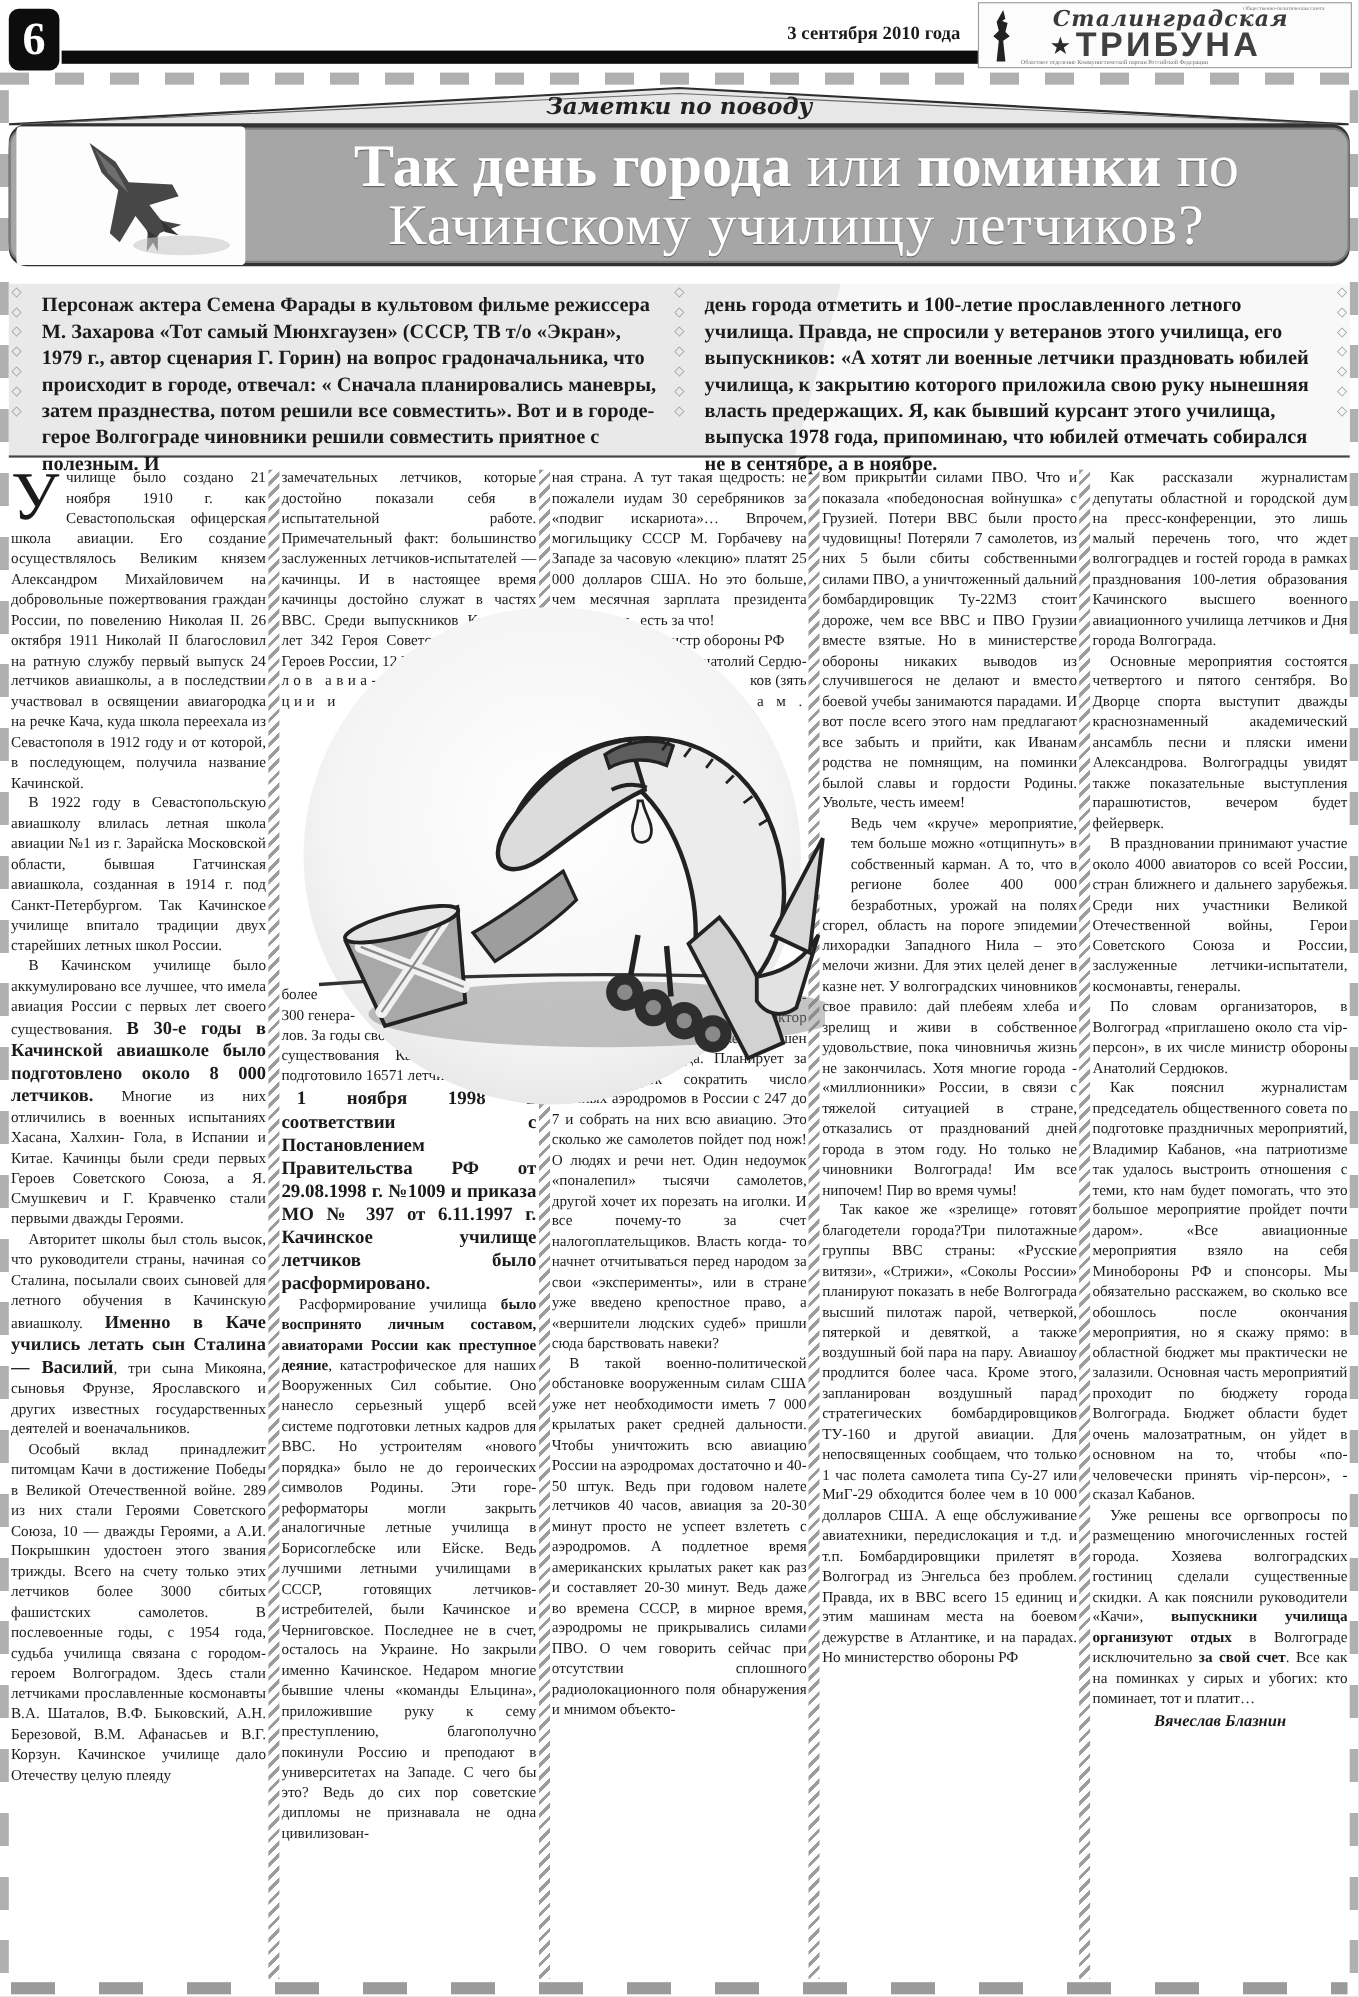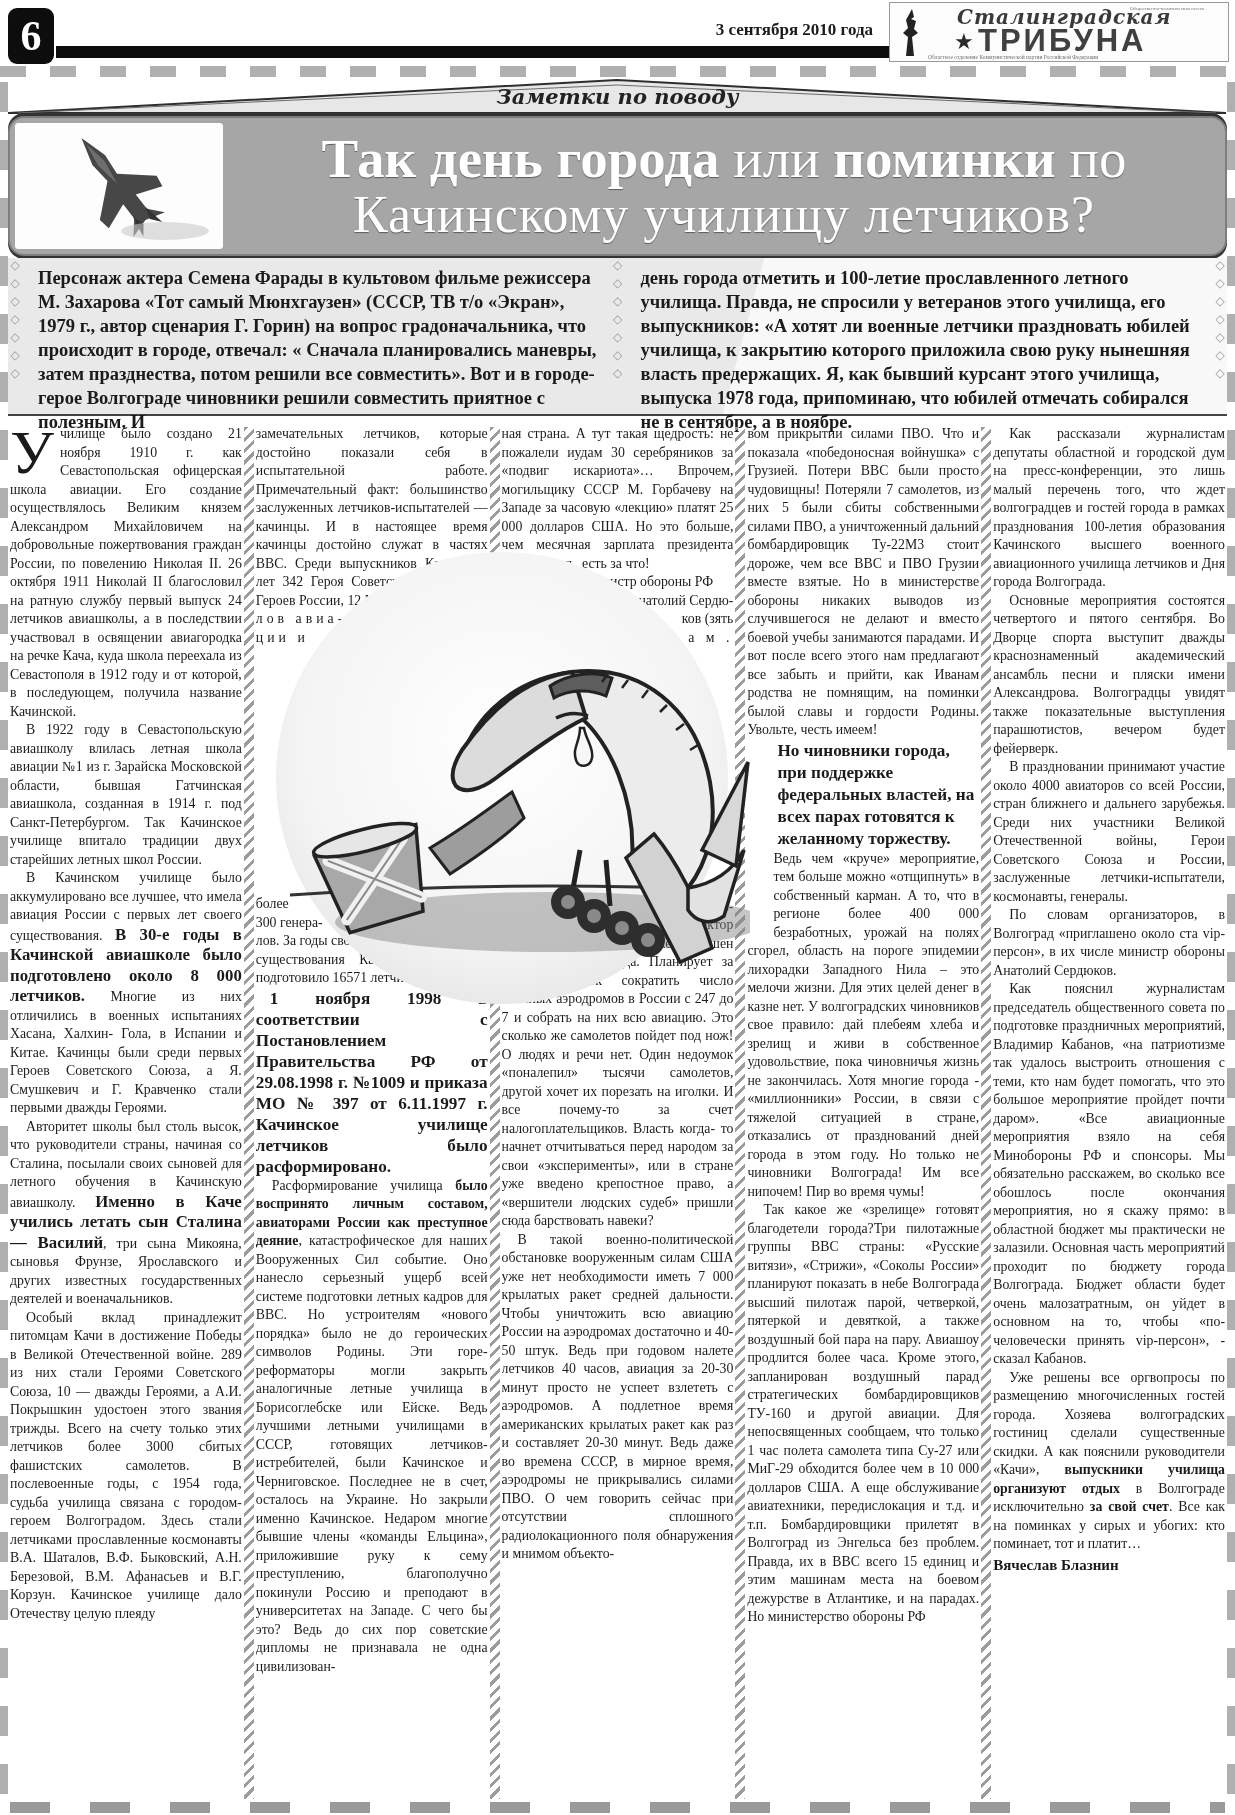--- a/index.html
+++ b/index.html
@@ -31,21 +31,21 @@
   .bottom-dashes{position:absolute;left:10px;right:10px;bottom:2px;height:11px;
       background:repeating-linear-gradient(90deg,#9a9a9a 0 40px,transparent 40px 80px);}
 
   
   .rubric{position:absolute;left:8px;right:8px;top:78px;height:36px;}
   .rubric svg{display:block;}
   .rubric-label{position:absolute;left:0;right:0;top:6px;text-align:center;
       font-family:"DejaVu Serif",serif;font-style:italic;font-weight:bold;font-size:21px;color:#222;}
 
   
-  .headline-box{position:absolute;left:8px;right:8px;top:116px;height:140px;background:#a6a6a6;
+  .headline-box{position:absolute;left:8px;right:8px;top:116px;height:123px;background:#a6a6a6;
       border:2px solid #7e7e7e;border-radius:16px;display:flex;align-items:center;box-sizing:border-box;
       box-shadow:0 -3px 0 #333, 0 3px 0 #333;}
   .jet-box{width:208px;height:126px;background:#fff;border-radius:4px;margin-left:5px;flex:none;overflow:hidden;}
   .headline-text{flex:1;text-align:center;color:#fff;line-height:1.02;
       text-shadow:0 1px 1px #5c5c5c;}
   .hl1{font-size:55px;} .hl2{font-size:52px;font-weight:500;letter-spacing:1px;}
   .hl-b{font-weight:bold;} .hl-n{font-weight:500;}
 
   
   .lede{position:absolute;left:8px;right:8px;top:258px;height:158px;display:flex;
@@ -63,21 +63,21 @@
       background:repeating-linear-gradient(135deg,#9c9c9c 0 3px,transparent 3px 8px);}
   .blk{text-indent:16px;}
   .noind{text-indent:0;}
   .ln{text-indent:0;}
   .sparse{letter-spacing:4px;}
   .dropcap{float:left;font-size:62px;line-height:50px;padding:2px 6px 0 0;font-weight:500;}
   .run-b{font-weight:bold;}
   .run-bl{font-weight:bold;font-size:16.8px;line-height:19px;}
   .bold-block{font-weight:bold;font-size:17.2px;line-height:21px;text-indent:14px;}
   .subhead{font-weight:bold;font-size:17.2px;line-height:22px;text-align:left;padding-left:30px;text-indent:0;}
-  .sig{text-align:left;font-weight:bold;font-size:15px;text-indent:0;padding-top:2px;}
+  .sig{text-align:center;font-weight:bold;font-style:italic;font-size:15px;text-indent:0;padding-top:2px;}
   .sp{width:100%;}
   .fl{float:left;}
 
   
   .cartoon{position:absolute;left:250px;top:550px;width:500px;height:462px;z-index:3;}
 </style>
 </head>
 <body>
 
 <div class="page">
@@ -171,21 +171,20 @@
         <div class="blk ln sparse" style="text-align: right;"><span>з а м .</span></div>
         <div class="sp" style="height: 232px;"></div>
         <div class="blk ln" style="text-align: right;"><span>председа-</span></div>
         <div class="blk ln" style="text-align: right;"><span>теля правитель-</span></div>
         <div class="blk noind"><span>ства РФ В. Зубкова и бывший директор мебельного магазина) также не лишен реформаторского зуда. Планирует за короткий срок сократить число военных аэродромов в России с 247 до 7 и собрать на них всю авиацию. Это сколько же самолетов пойдет под нож!  О людях и речи нет. Один недоумок «поналепил» тысячи самолетов, другой хочет их порезать на иголки. И все почему-то за счет налогоплательщиков. Власть когда- то начнет отчитываться перед народом за свои «эксперименты», или в стране уже введено крепостное право, а «вершители людских судеб»  пришли сюда барствовать навеки?</span></div>
         <div class="blk"><span>В такой военно-политической обстановке вооруженным силам США уже нет необходимости иметь 7 000 крылатых ракет средней дальности. Чтобы уничтожить всю авиацию России на аэродромах достаточно и 40-50 штук. Ведь при годовом налете летчиков 40 часов, авиация за 20-30 минут просто не успеет взлететь с аэродромов. А подлетное время американских крылатых ракет как раз и составляет 20-30 минут. Ведь даже во времена СССР, в мирное время, аэродромы не прикрывались силами ПВО. О чем говорить сейчас при отсутствии сплошного радиолокационного поля обнаружения и мнимом объекто-</span></div>
       </div>
       <div class="divider"></div>
       <div class="col">
         <div class="blk noind"><span>вом прикрытии силами ПВО.  Что и показала «победоносная войнушка» с Грузией. Потери ВВС были просто чудовищны!  Потеряли 7 самолетов, из них 5 были сбиты собственными силами ПВО, а уничтоженный дальний бомбардировщик Ту-22М3 стоит дороже, чем все ВВС и ПВО Грузии вместе взятые. Но в министерстве обороны никаких выводов из случившегося не делают и вместо боевой учебы занимаются парадами. И вот после всего этого нам предлагают все забыть и прийти, как Иванам родства не помнящим, на поминки былой славы и гордости Родины. Увольте, честь имеем!</span></div>
-        <div class="blk subhead"><span>Но чиновники города, при поддержке федеральных властей, на всех парах готовятся к желанному торжеству.</span></div>
         <div class="fl" style="width: 26px; height: 92px;"></div>
         <div class="blk noind"><span>Ведь чем «круче» мероприятие, тем больше можно «отщипнуть» в собственный карман. А то, что в регионе более 400 000 безработных, урожай на полях  сгорел, область на пороге эпидемии лихорадки Западного Нила – это мелочи жизни. Для этих целей денег в казне нет. У волгоградских чиновников свое правило: дай плебеям хлеба и зрелищ и живи в собственное удовольствие, пока чиновничья жизнь не закончилась. Хотя многие города - «миллионники» России, в связи с тяжелой ситуацией в стране, отказались от празднований дней города в этом году. Но только не чиновники Волгограда!  Им все нипочем! Пир во время чумы!</span></div>
         <div class="blk"><span>Так какое же «зрелище» готовят благодетели города?Три пилотажные группы ВВС страны: «Русские витязи», «Стрижи»,  «Соколы России»  планируют показать в небе Волгограда высший пилотаж парой, четверкой, пятеркой и девяткой, а также  воздушный бой пара на пару. Авиашоу продлится более часа. Кроме этого, запланирован воздушный парад стратегических бомбардировщиков ТУ-160 и другой авиации. Для непосвященных сообщаем, что только 1 час полета самолета типа Су-27 или МиГ-29 обходится более чем в 10 000 долларов США. А еще обслуживание авиатехники, передислокация и т.д. и т.п. Бомбардировщики прилетят в Волгоград из Энгельса без проблем. Правда, их в ВВС всего 15 единиц и этим машинам места на боевом дежурстве в Атлантике, и на парадах. Но министерство обороны РФ</span></div>
       </div>
       <div class="divider"></div>
       <div class="col">
         <div class="blk"><span>Как рассказали журналистам депутаты областной и городской дум на  пресс-конференции, это лишь малый перечень того, что ждет волгоградцев и гостей города в рамках празднования 100-летия образования Качинского высшего военного авиационного училища летчиков и Дня города Волгограда.</span></div>
         <div class="blk"><span>Основные мероприятия состоятся четвертого и пятого сентября. Во Дворце спорта выступит дважды краснознаменный академический ансамбль песни и пляски имени Александрова. Волгоградцы увидят также показательные выступления парашютистов, вечером будет фейерверк.</span></div>
         <div class="blk"><span>В праздновании принимают участие около 4000 авиаторов со всей России, стран ближнего и дальнего зарубежья. Среди них участники Великой Отечественной войны, Герои Советского Союза и России, заслуженные летчики-испытатели, космонавты, генералы.</span></div>
         <div class="blk"><span>По словам организаторов, в Волгоград «приглашено около ста vip-персон», в их числе министр обороны  Анатолий Сердюков.</span></div>

